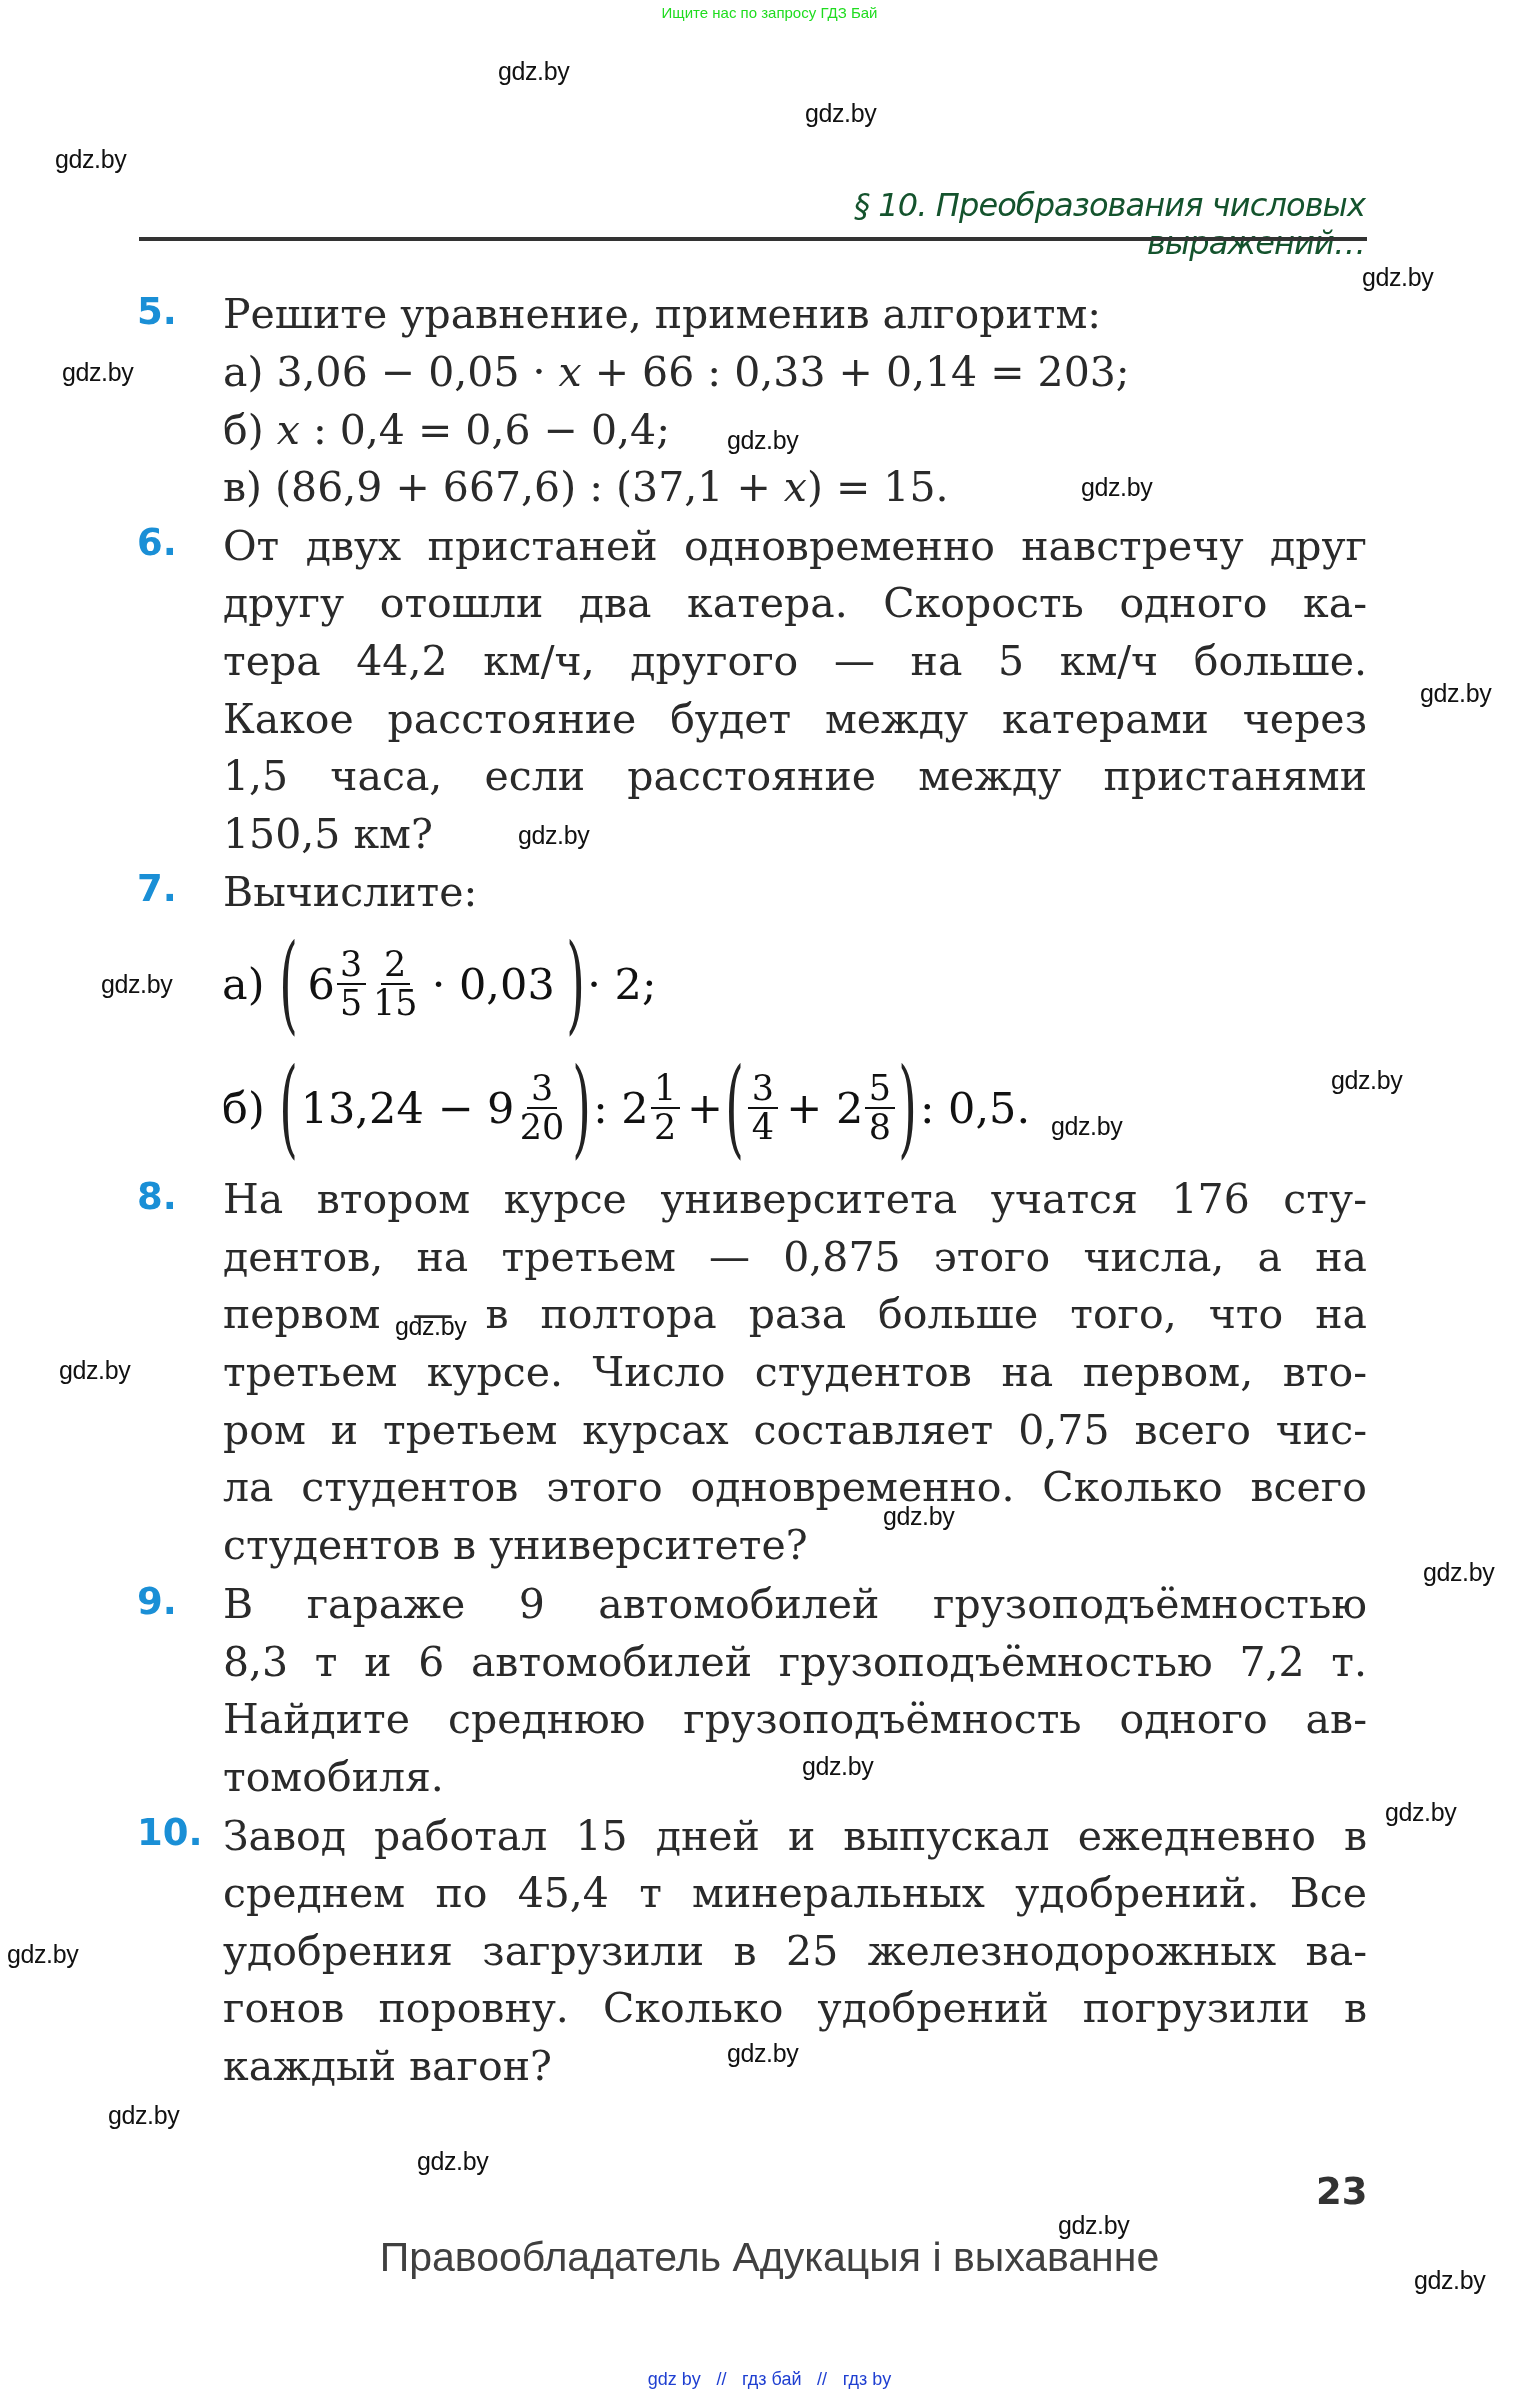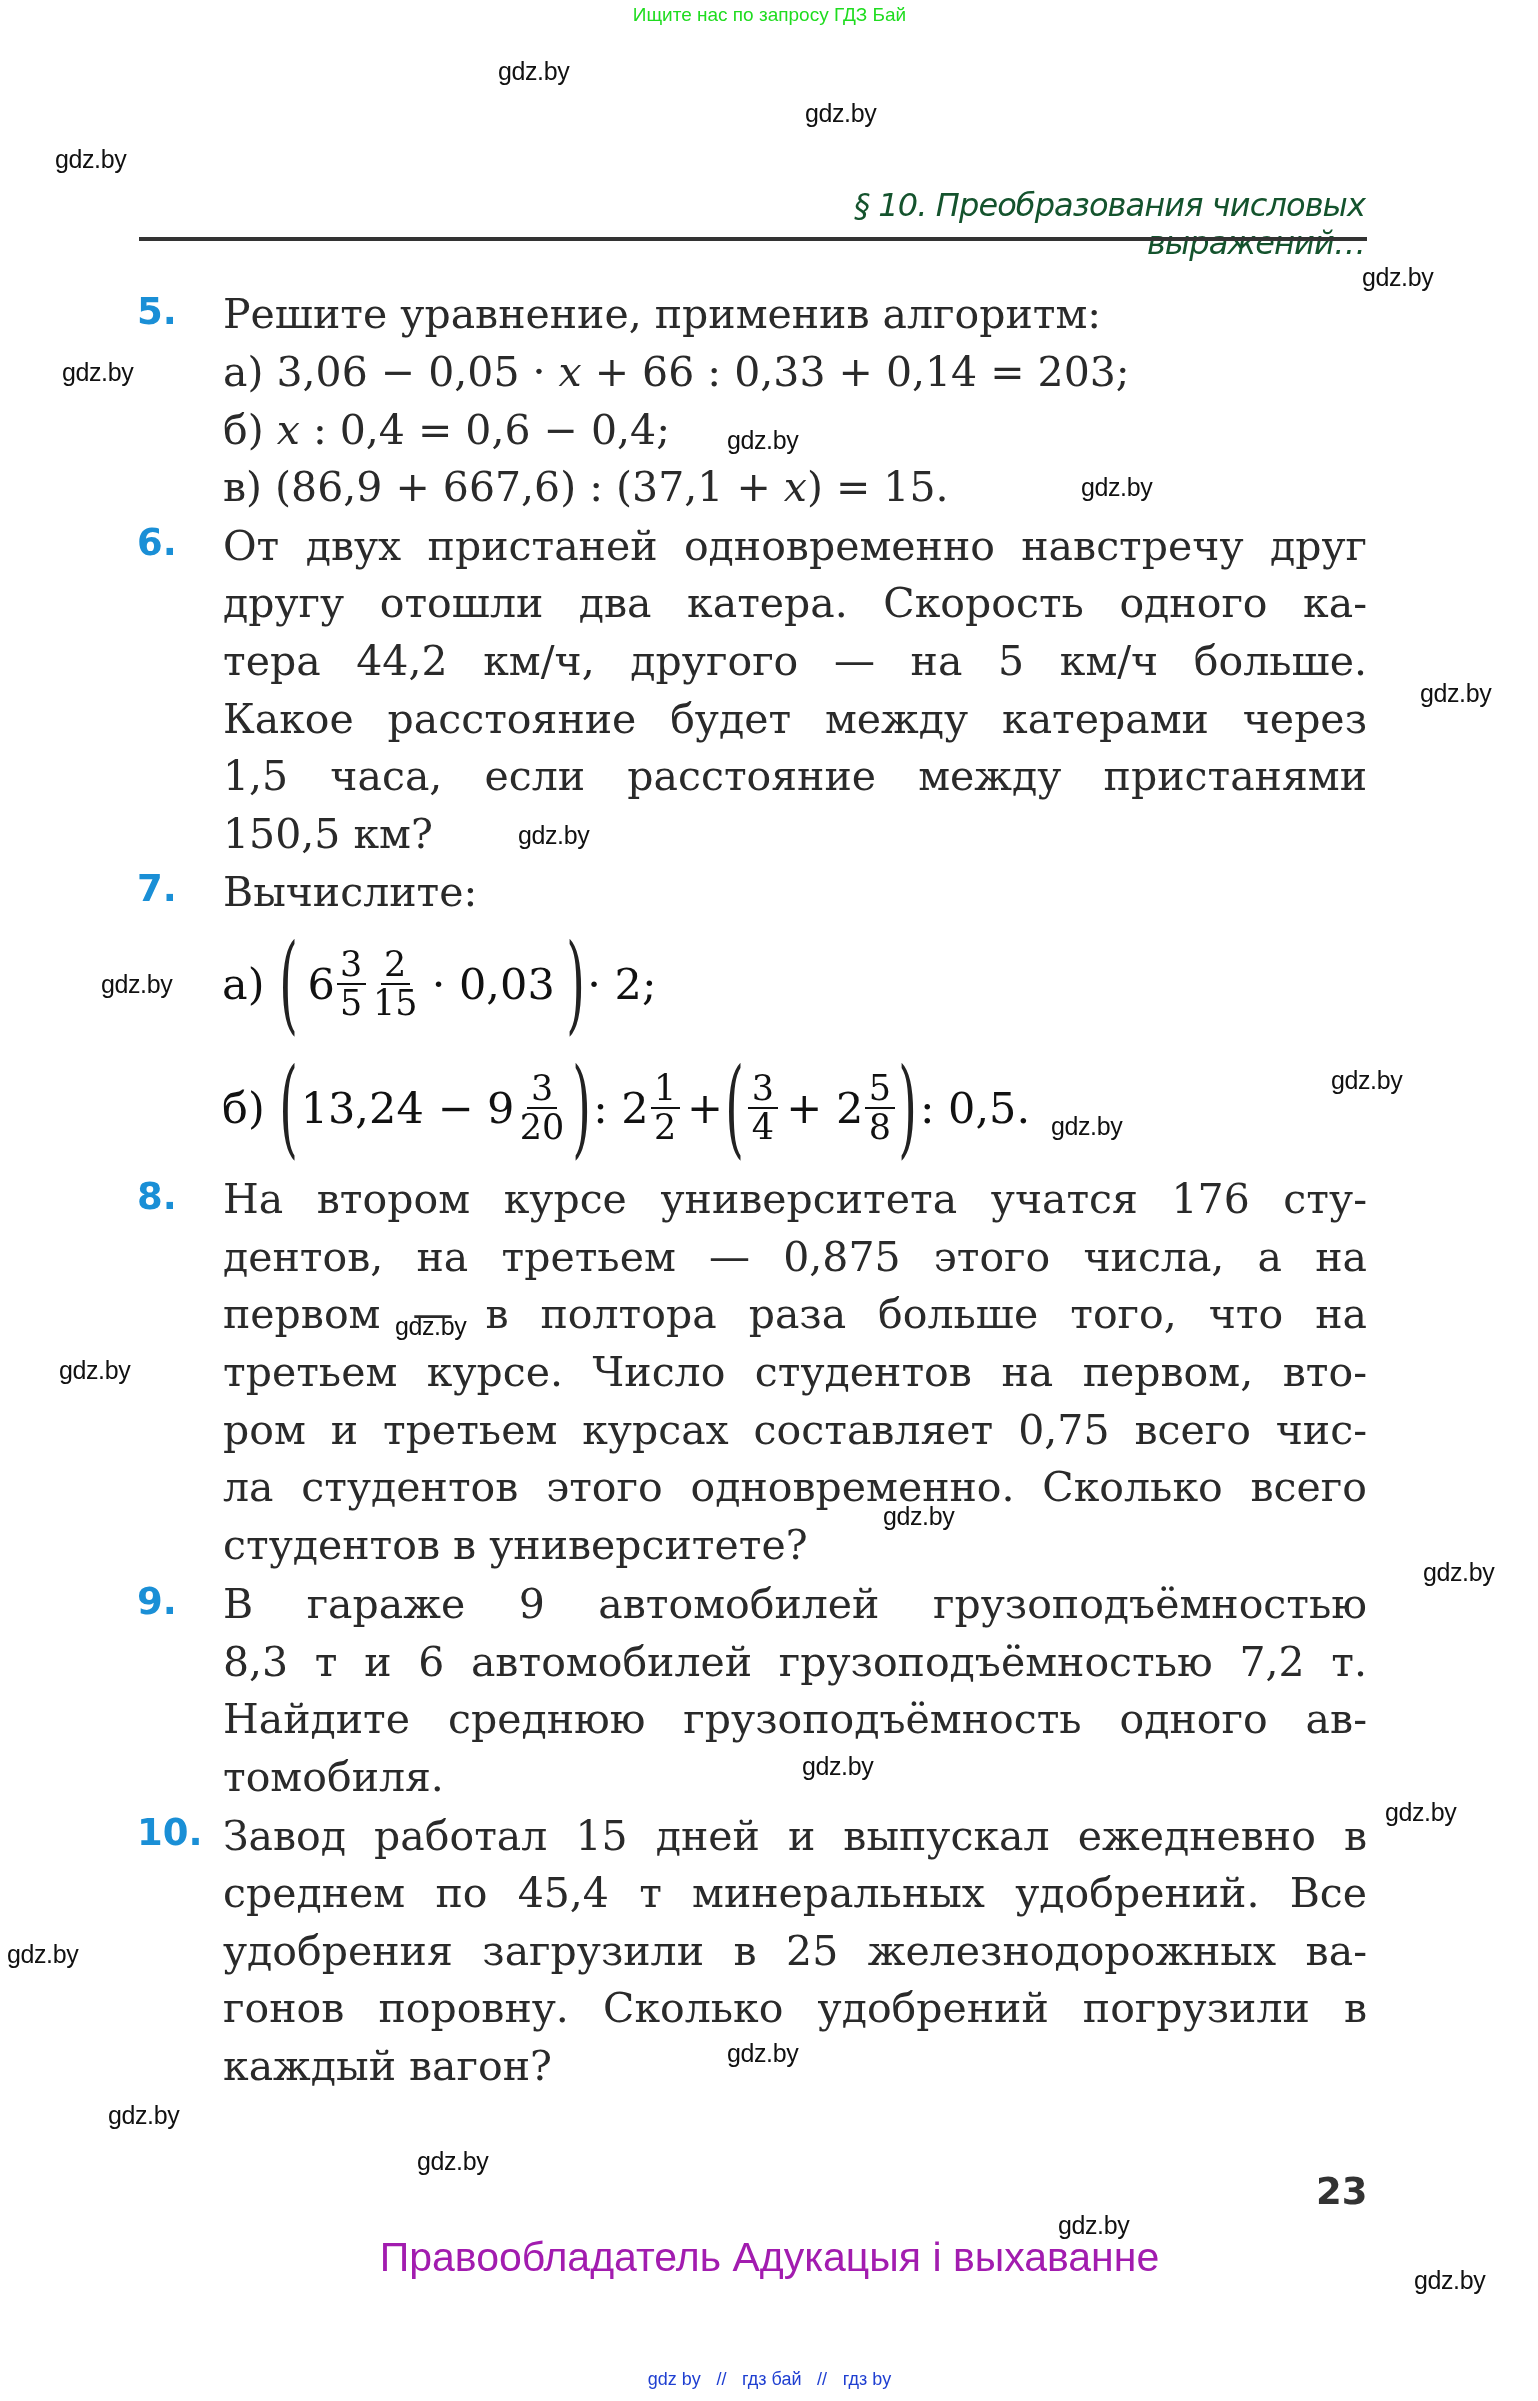--- a/index.html
+++ b/index.html
@@ -1,39 +1,39 @@
 <!DOCTYPE html>
 <html style="font-size:14px"><head>
 <meta charset="utf-8">
 <style>
   html, body { margin: 0; padding: 0; background: #ffffff; }
   body { width: 1539px; height: 2401px; position: relative; overflow: hidden;
          font-family: "DejaVu Serif", "Liberation Serif", serif; color: #2b2b2b; }
   .abs { position: absolute; }
   .top-banner { top: 3.5px; left: 0; width: 1539px; text-align: center;
-         font-family: "Liberation Sans", sans-serif; font-size: 19px; color: #1fdc1f; }
+         font-family: "Liberation Sans", sans-serif; font-size: 15px; color: #1fdc1f; }
   .wm { font-family: "Liberation Sans", sans-serif; font-size: 25px; color: #111; letter-spacing: -0.4px; }
   .header-title { left: 638px; top: 186px; width: 727px; text-align: right;
          font-family: "DejaVu Sans", sans-serif; font-style: italic; font-size: 32px; color: #14532d; letter-spacing: -0.9px; }
   .header-rule { left: 139px; top: 237px; width: 1228px; height: 3.5px; background: #333; }
   .pnum { font-family: "DejaVu Sans", sans-serif; font-weight: bold; font-size: 37px; color: #1a8fd6; }
   .line { font-size: 41px; line-height: 58px; white-space: nowrap; color: #2a2a2a; }
   .just { text-align: justify; text-align-last: justify; width: 1144px; }
   .var { font-style: italic; }
   .math { font-family: "DejaVu Serif", "Liberation Serif", serif; font-size: 43px; color: #111; white-space: nowrap;
           display: flex; align-items: center; }
   .frac { display: inline-flex; flex-direction: column; align-items: center; vertical-align: middle;
           font-size: 35px; line-height: 37px; margin: 0 1.8px; }
   .frac .num { border-bottom: 2.7px solid #111; padding: 0 3.5px; }
   .frac .den { padding: 0 3.5px; }
   .paren { display: inline-block; font-size: 106px; line-height: 106px; font-weight: 100; transform: scaleX(0.45);
            color: #222; margin: 0 -8.9px; }
   .page-num { left: 1316px; top: 2170px; font-family: "DejaVu Sans", sans-serif; font-weight: bold; font-size: 37px; color: #333; }
   .rights { left: 0; width: 1539px; top: 2234px; text-align: center;
-           font-family: "Liberation Sans", sans-serif; font-size: 41px; color: #a21caf; }
+           font-family: "Liberation Sans", sans-serif; font-size: 41px; color: #404040; }
   .footer-links { left: 0; width: 1539px; top: 2369px; text-align: center;
            font-family: "Liberation Sans", sans-serif; font-size: 18px; color: #1f3fd1; }
   .footer-links span { margin: 0 5.3px; }
 </style>
 </head>
 <body>
 
 <div class="abs top-banner">Ищите нас по запросу ГДЗ Бай</div>
 
 <div id="wm-layer">

